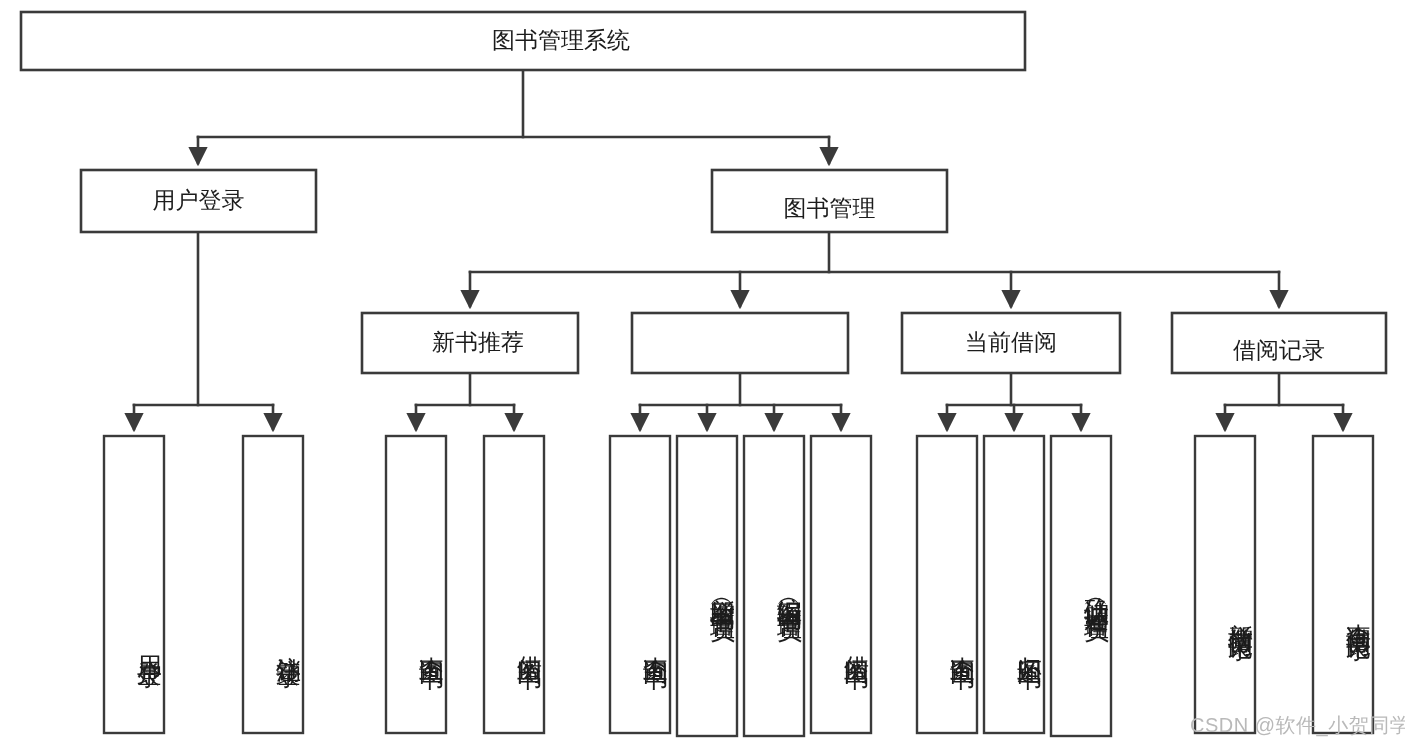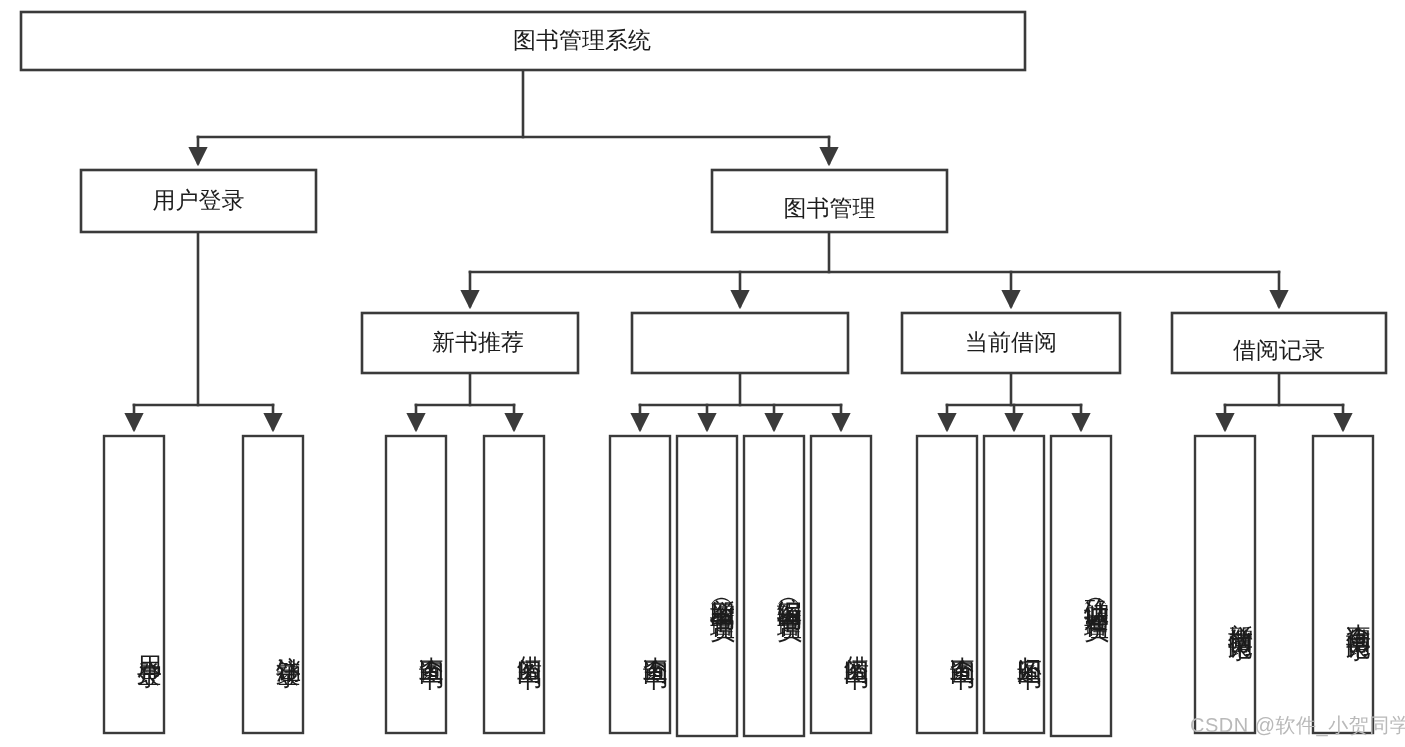--- a/index.html
+++ b/index.html
@@ -172,21 +172,21 @@
 
       <rect class="node-rect thin" x="917" y="436" width="60" height="297"></rect>
       <rect class="node-rect thin" x="984" y="436" width="60" height="297"></rect>
       <rect class="node-rect thin" x="1051" y="436" width="60" height="300"></rect>
 
       <rect class="node-rect thin" x="1195" y="436" width="60" height="297"></rect>
       <rect class="node-rect thin" x="1313" y="436" width="60" height="297"></rect>
     </g>
   </svg>
 
-  <div class="node-label horiz" style="left:32px;  top:12px;  width:1004px; height:58px;padding-left:48px;">图书管理系统</div>
+  <div class="node-label horiz" style="left:11px;  top:12px;  width:1004px; height:58px;padding-left:48px;">图书管理系统</div>
 
   <div class="node-label horiz" style="left:81px;  top:170px; width:235px; height:62px;">用户登录</div>
   <div class="node-label horiz" style="left:712px; top:170px; width:235px; height:78px;">图书管理</div>
 
   <div class="node-label horiz" style="left:362px; top:313px; width:232px; height:60px;">新书推荐</div>
   <div class="node-label horiz" style="left:902px; top:313px; width:218px; height:60px;">当前借阅</div>
   <div class="node-label horiz" style="left:1172px;top:313px; width:214px; height:76px;">借阅记录</div>
 
   <div class="node-label vert" style="left:104px; top:544px; width:60px; height:189px;">用户登录</div>
   <div class="node-label vert" style="left:243px; top:544px; width:60px; height:189px;">注销登录</div>

